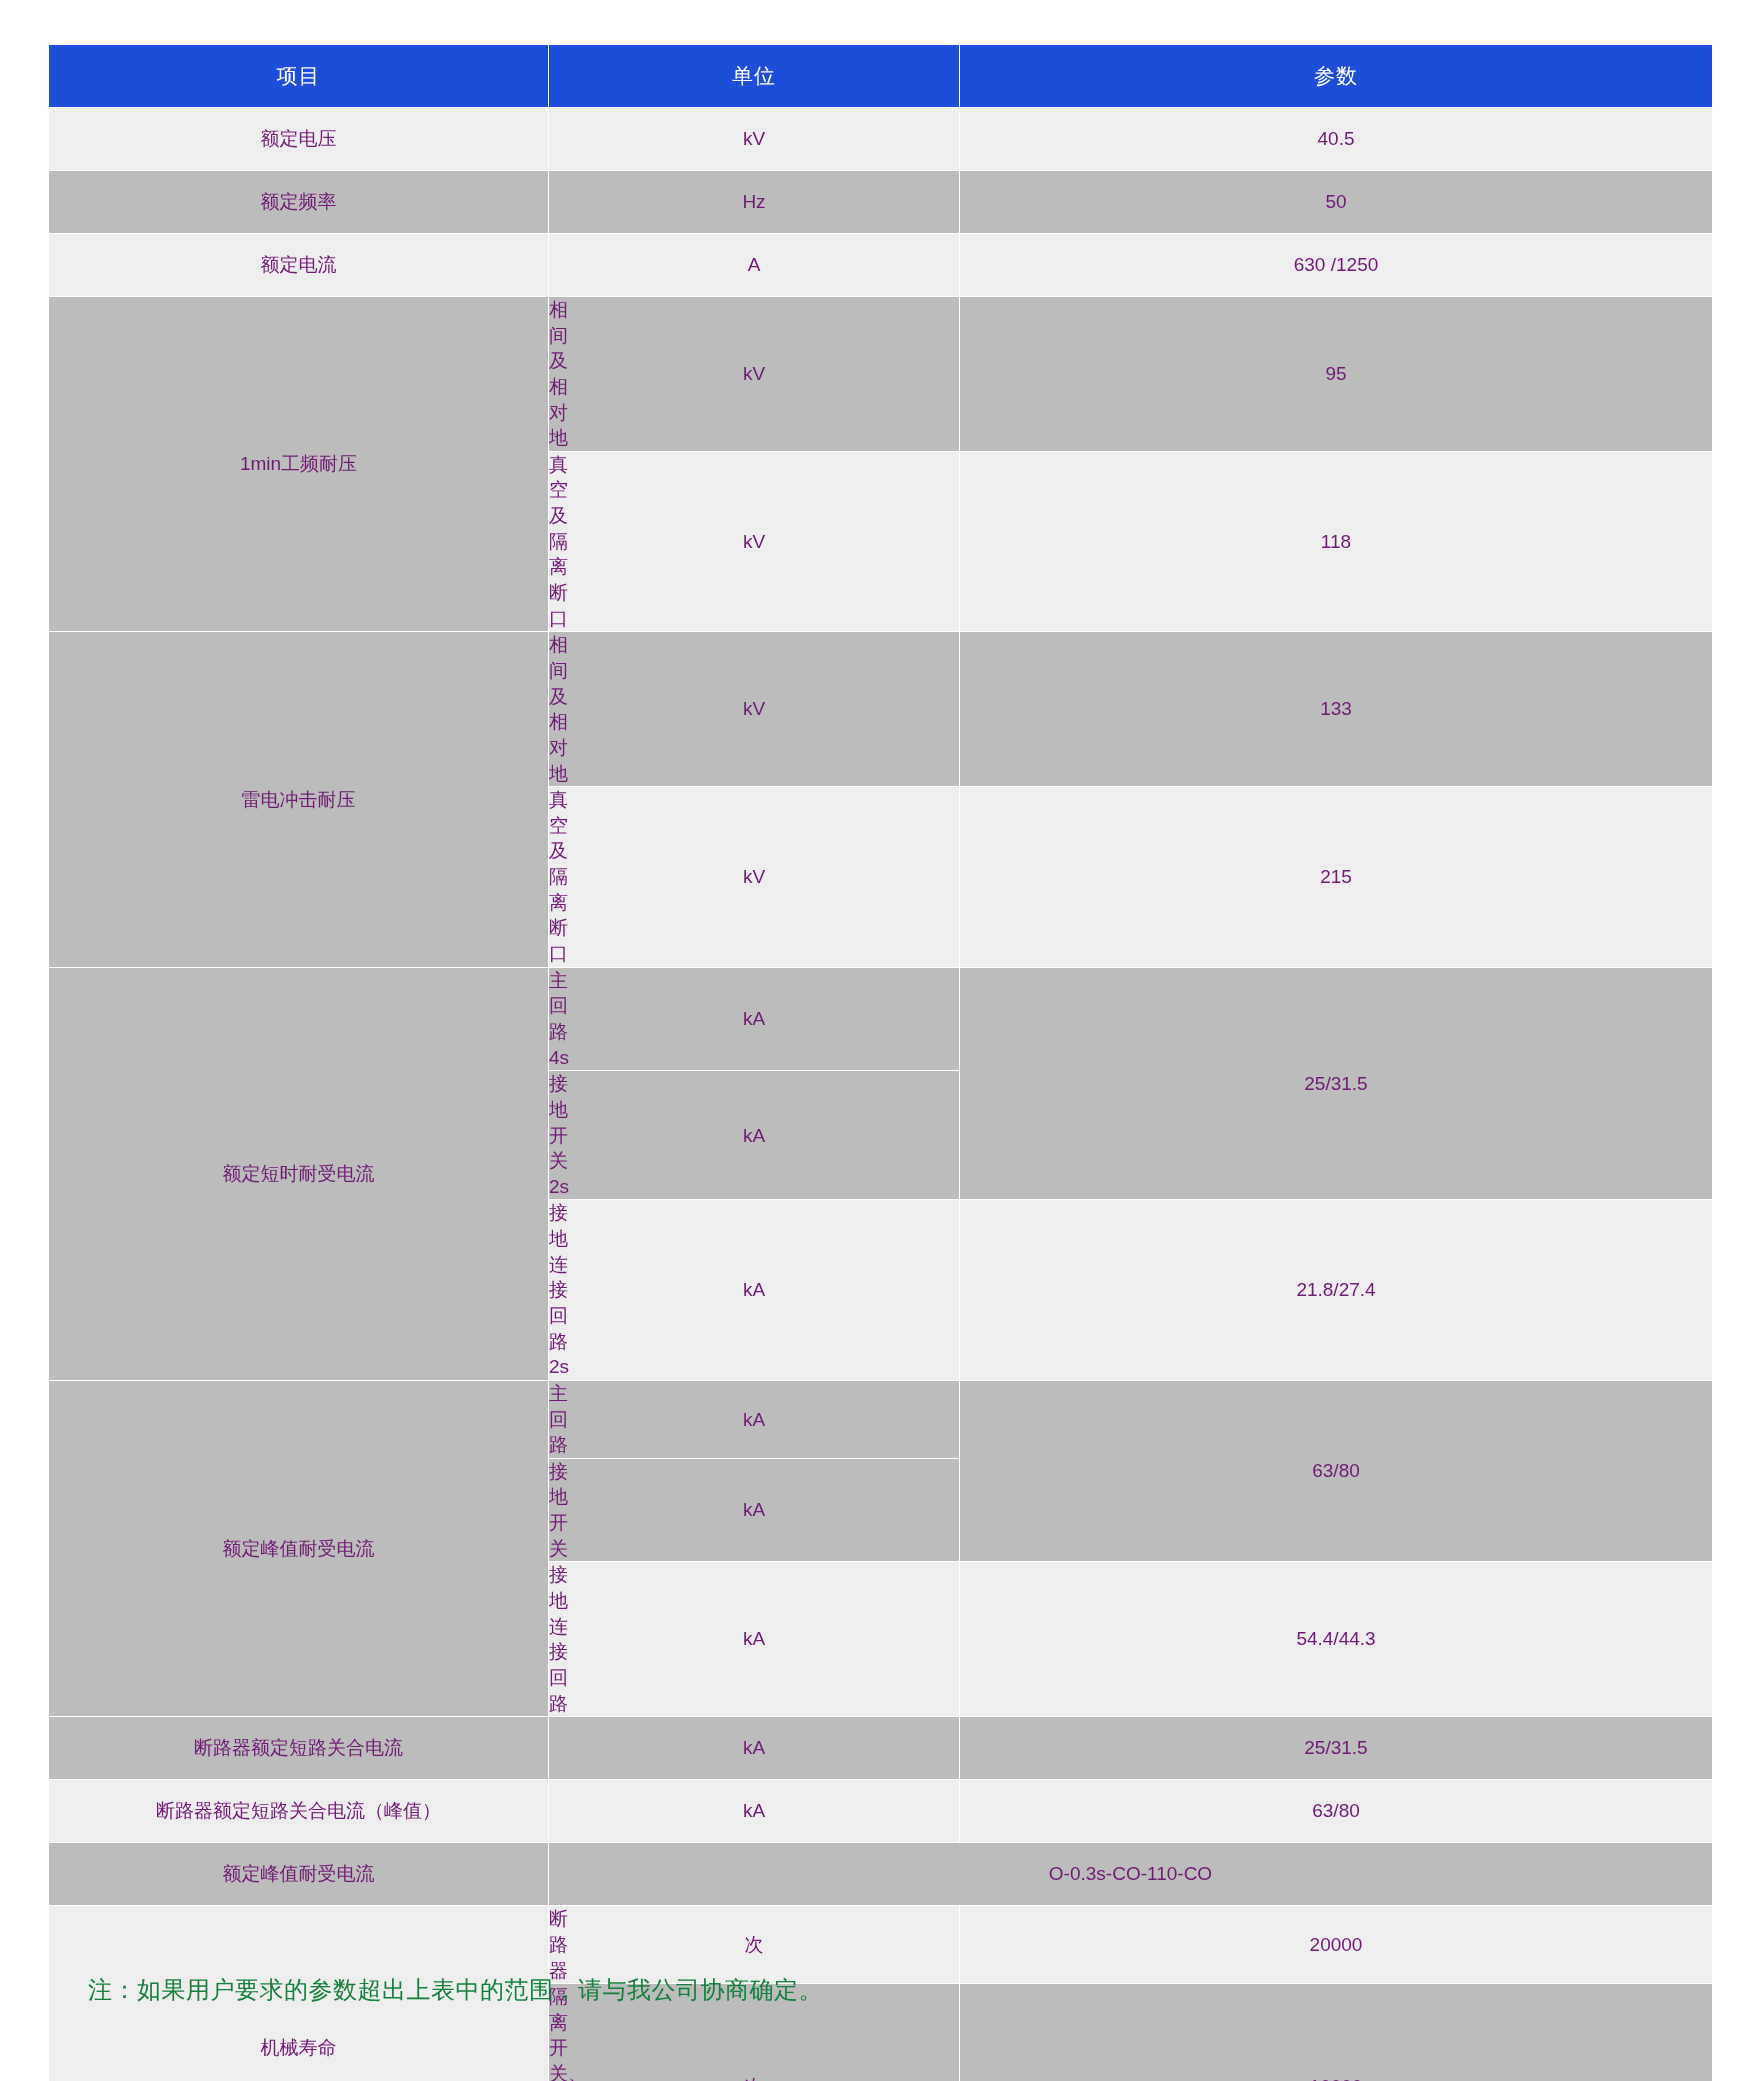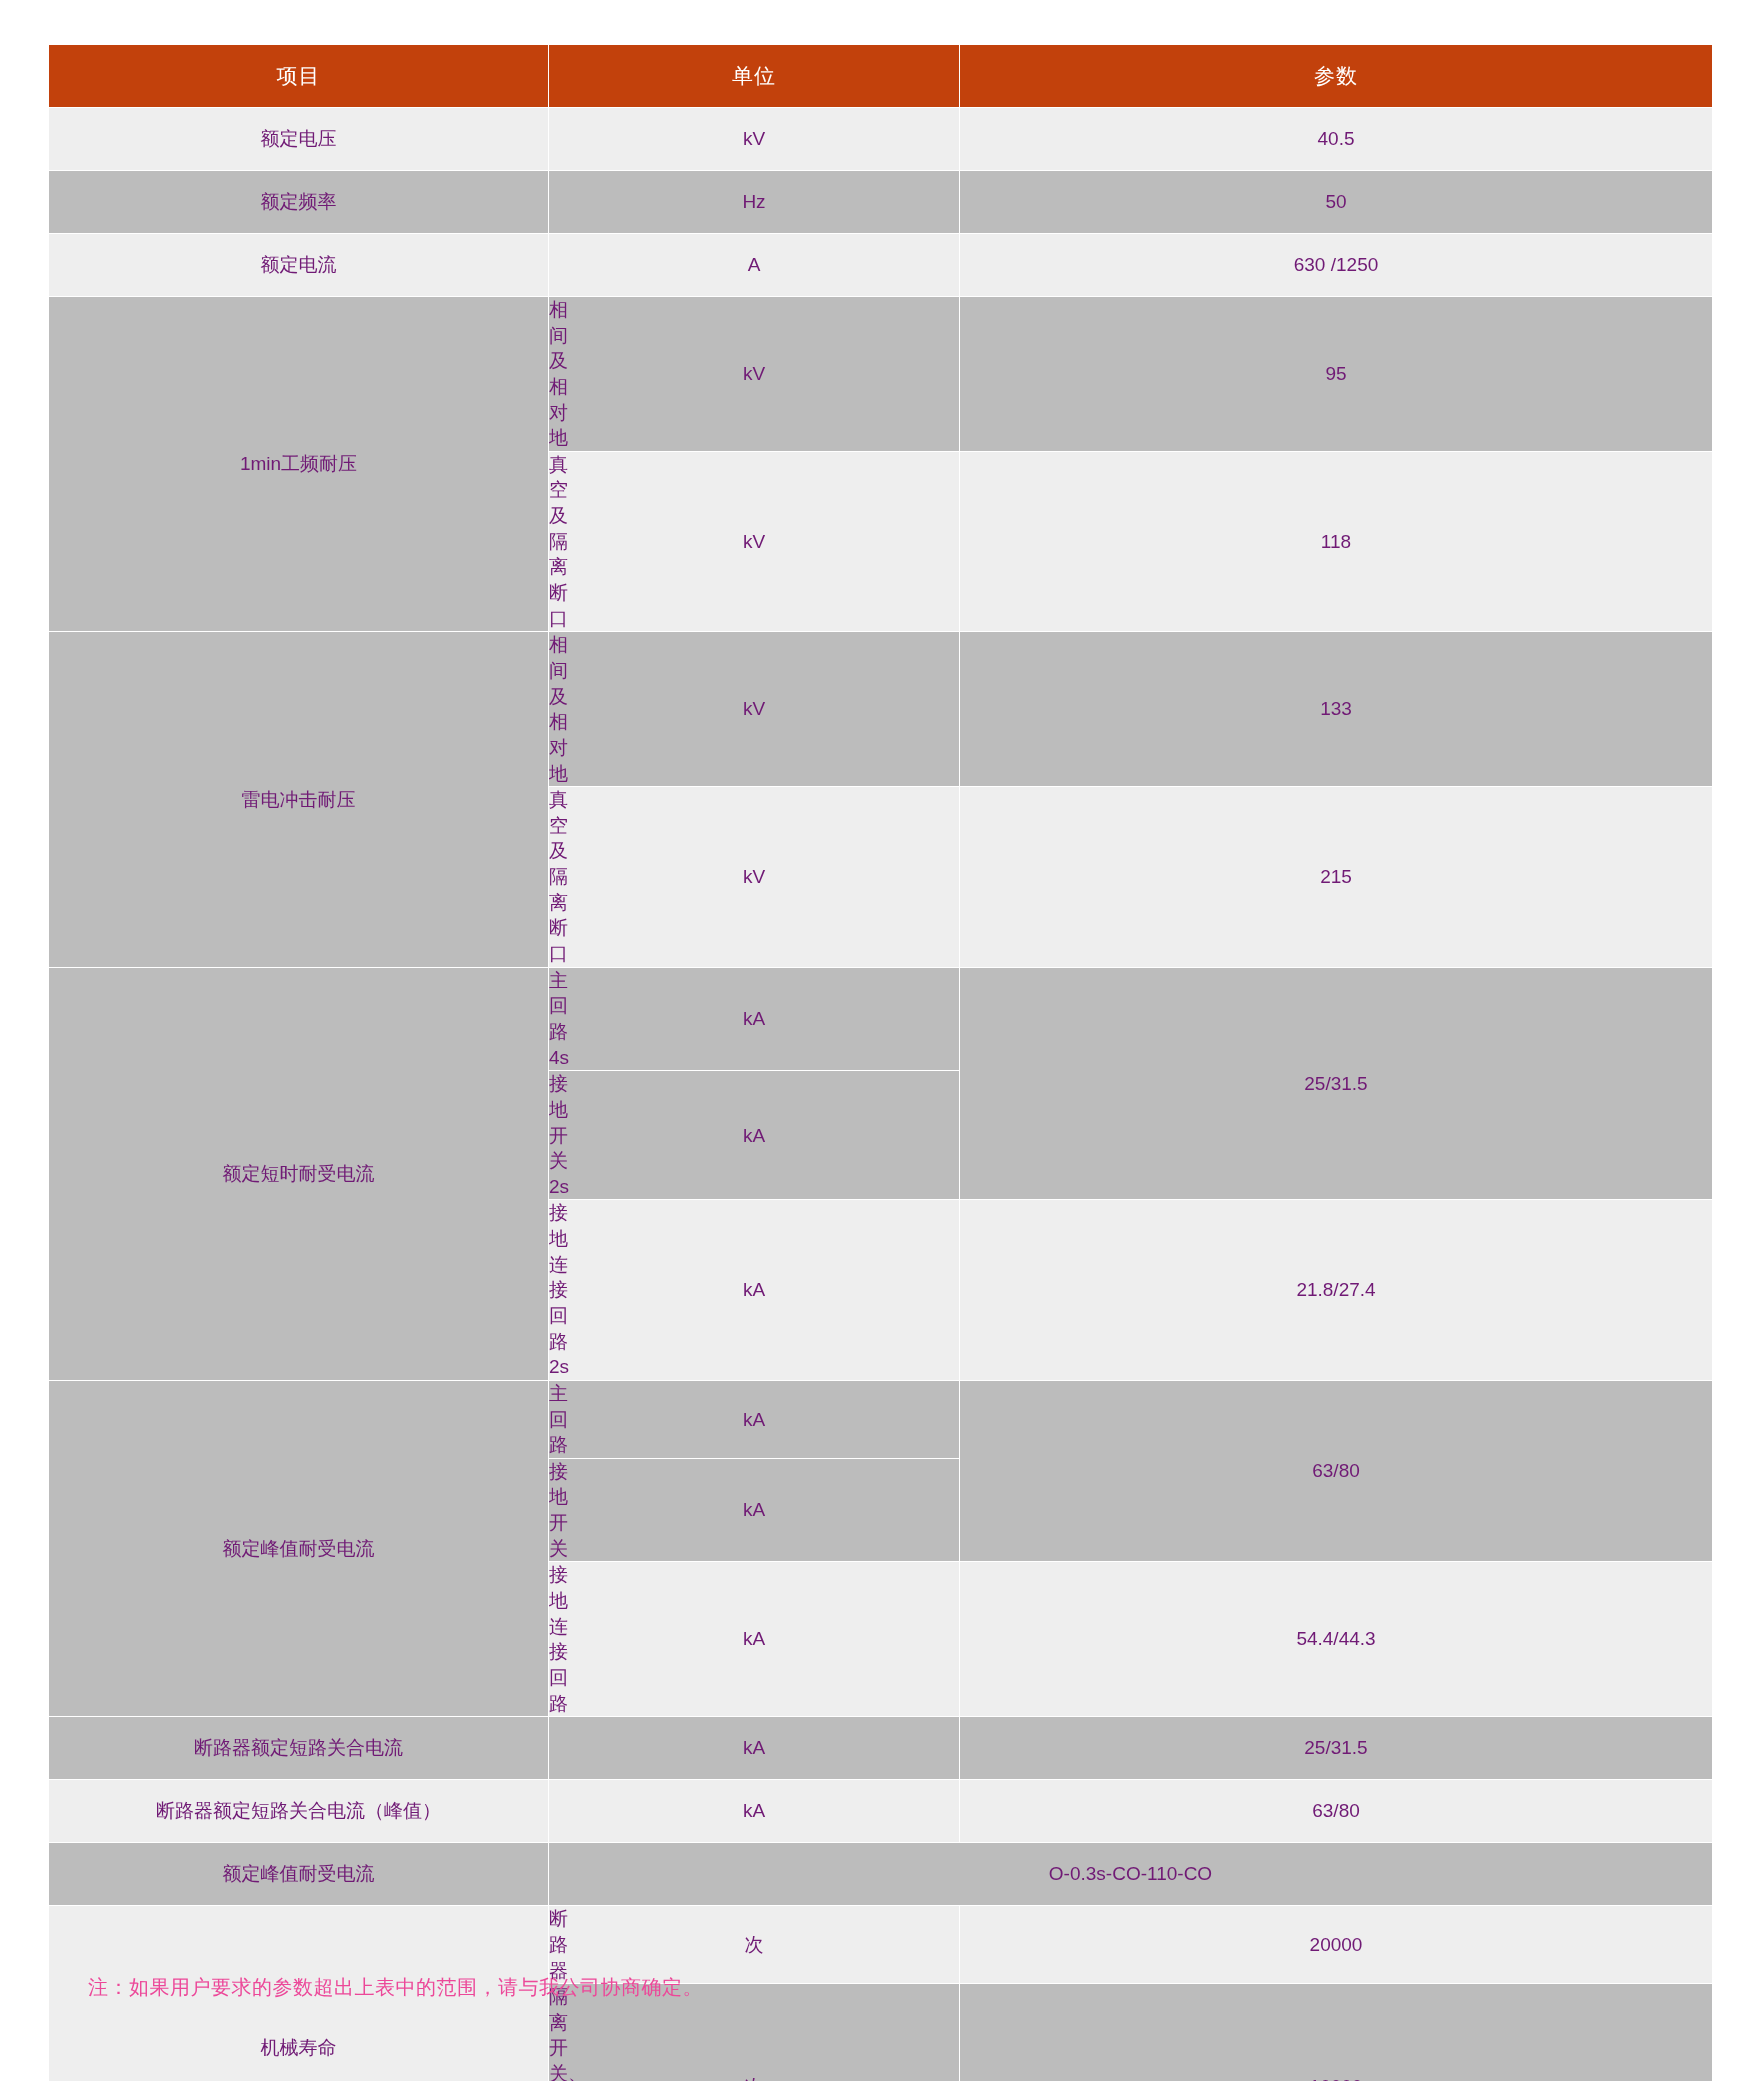--- a/index.html
+++ b/index.html
@@ -35,37 +35,37 @@
   table.spec td, table.spec th {
     border: 0.9px solid #ffffff;
     text-align: center;
     vertical-align: middle;
     padding: 0;
     height: 62px;
     font-weight: normal;
     line-height: 1.35;
   }
   thead th {
-    background: #c2410c;
+    background: #1d4ed8;
     color: #ffffff;
     font-size: 21px;
     height: 73px;
     letter-spacing: 0.9px;
   }
   td.lt { background: #eeeeee; }
   td.dk { background: #bcbcbc; }
   td.lt, td.dk { color: #701a75; }
 
   .note {
     position: absolute;
     left: 88px;
     top: 1974px;
-    font-size: 20px;
+    font-size: 24px;
     font-family: "Liberation Serif", "DejaVu Serif", serif;
-    color: #ec4899;
+    color: #15803d;
     letter-spacing: 0.5px;
   }
 </style>
 </head>
 <body>
 
 <div class="page">
 
   <table class="spec">
     <colgroup>

